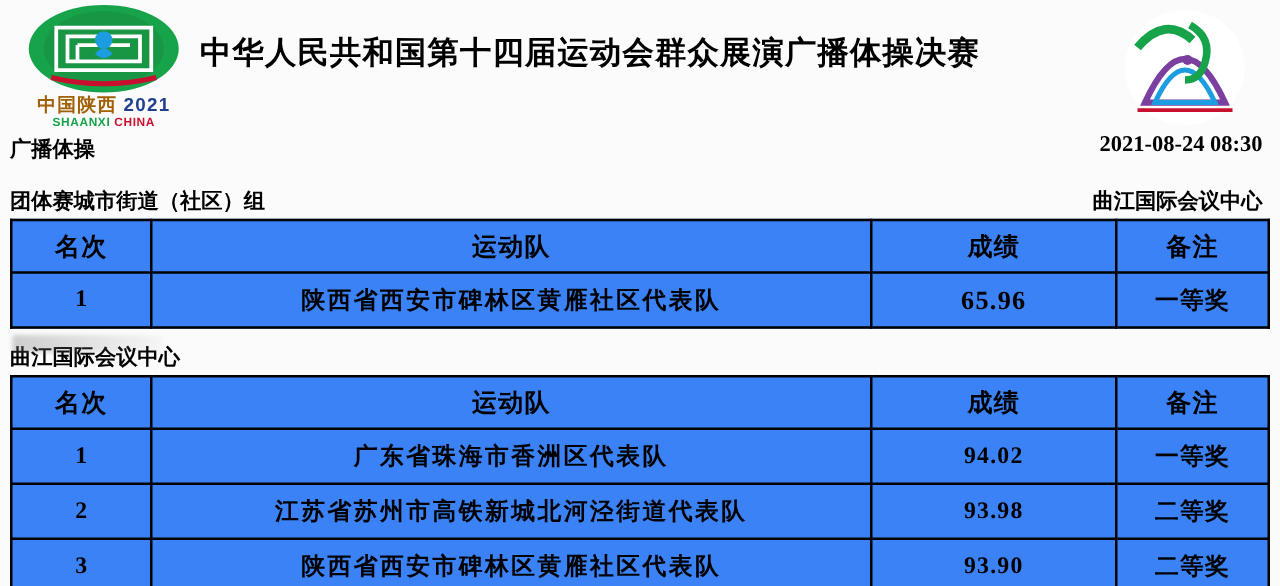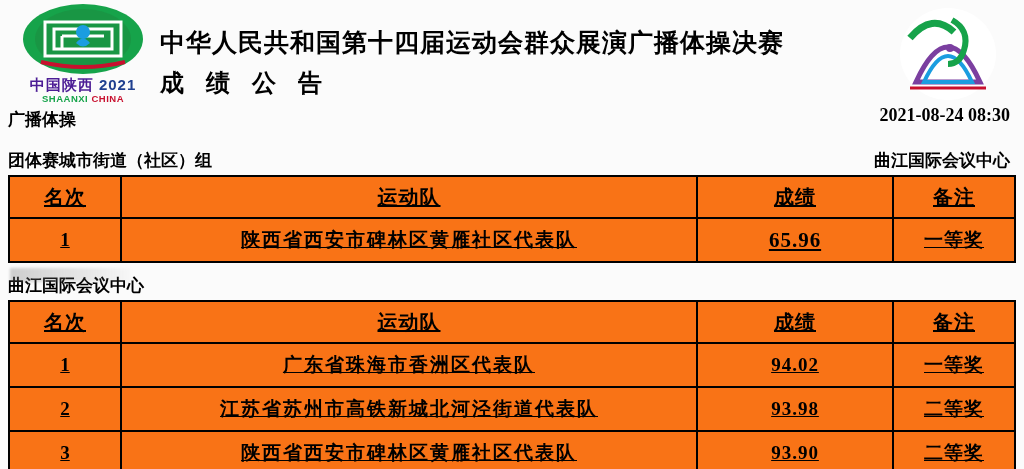--- a/index.html
+++ b/index.html
@@ -44,21 +44,21 @@
     margin: 0 auto;
   }
   .logo-left .maze svg { display:block; }
   .logo-left .cn {
     font-size: 15px;
     font-weight: bold;
     letter-spacing: 1px;
     line-height: 16px;
     margin-top: 1px;
   }
-  .logo-left .cn .red { color: #4c1d95; }
+  .logo-left .cn .red { color: #a16207; }
   .logo-left .cn .num { color: #1f3f8f; }
   .logo-left .en {
     font-size: 9.5px;
     font-weight: bold;
     letter-spacing: 0.5px;
     line-height: 11px;
   }
   .logo-left .en .g { color: #16a34a; }
   .logo-left .en .r { color: #c8102e; }
 
@@ -127,22 +127,21 @@
     font-size: 17px;
     line-height: 22px;
     padding: 0 6px 3px 0;
   }
   .section-head.second { padding-top: 6px; }
 
   table.result {
     width: 100%;
     border-collapse: collapse;
     table-layout: fixed;
-    background: #f97316;
-    text-decoration: underline;
+    background: #3b82f6;
   }
   table.result th,
   table.result td {
     border: 2px solid #000000;
     text-align: center;
     font-family: "Liberation Serif", serif;
     font-weight: bold;
     color: #000;
   }
   table.result th {
@@ -217,21 +216,20 @@
         <path d="M30 78 q24 -52 48 0z" fill="none" stroke="#1b9de0" stroke-width="4"></path>
         <path d="M16 34 q22 -26 44 -6" fill="none" stroke="#16a34a" stroke-width="7"></path>
         <path d="M58 16 q18 10 12 30 q-4 14 -16 14" fill="none" stroke="#16a34a" stroke-width="6"></path>
         <circle cx="56" cy="44" r="4" fill="#7b3fa0"></circle>
         <path d="M16 84 h76" stroke="#c8102e" stroke-width="3"></path>
       </svg>
     </div>
 
     <div class="title-block">
       <div class="title-main">中华人民共和国第十四届运动会群众展演广播体操决赛</div>
-      <div class="title-sub">成 绩 公 告</div>
     </div>
 
     <div class="meta-left">广播体操</div>
 
     <div class="meta-right">
       <div class="datetime">2021-08-24 08:30</div>
     </div>
   </div>
 
   <div class="section">

